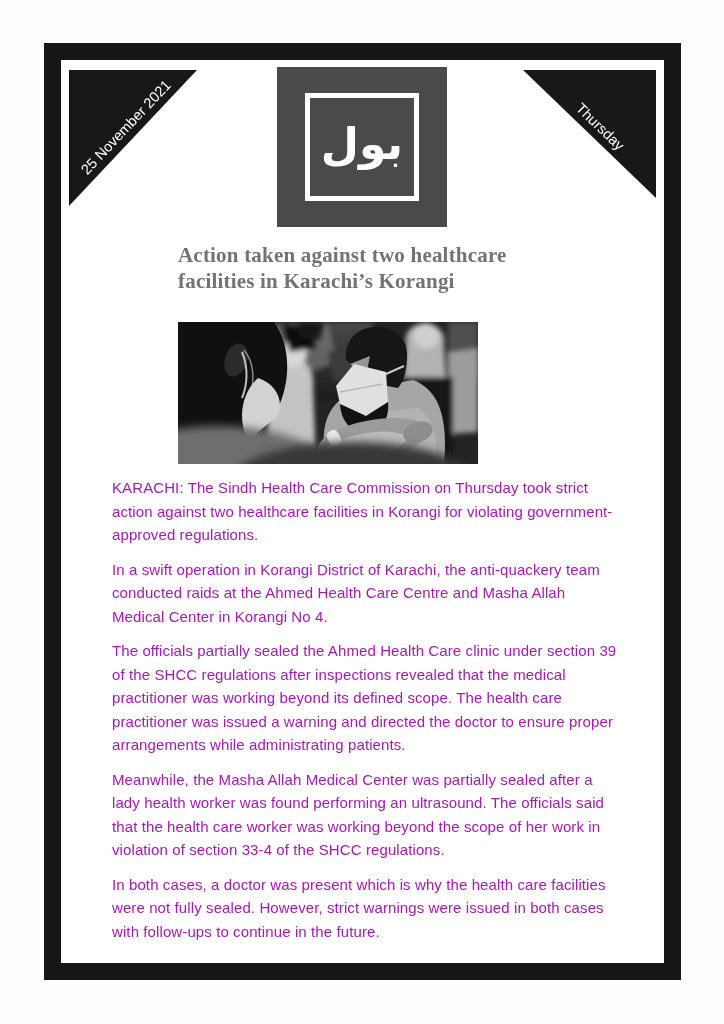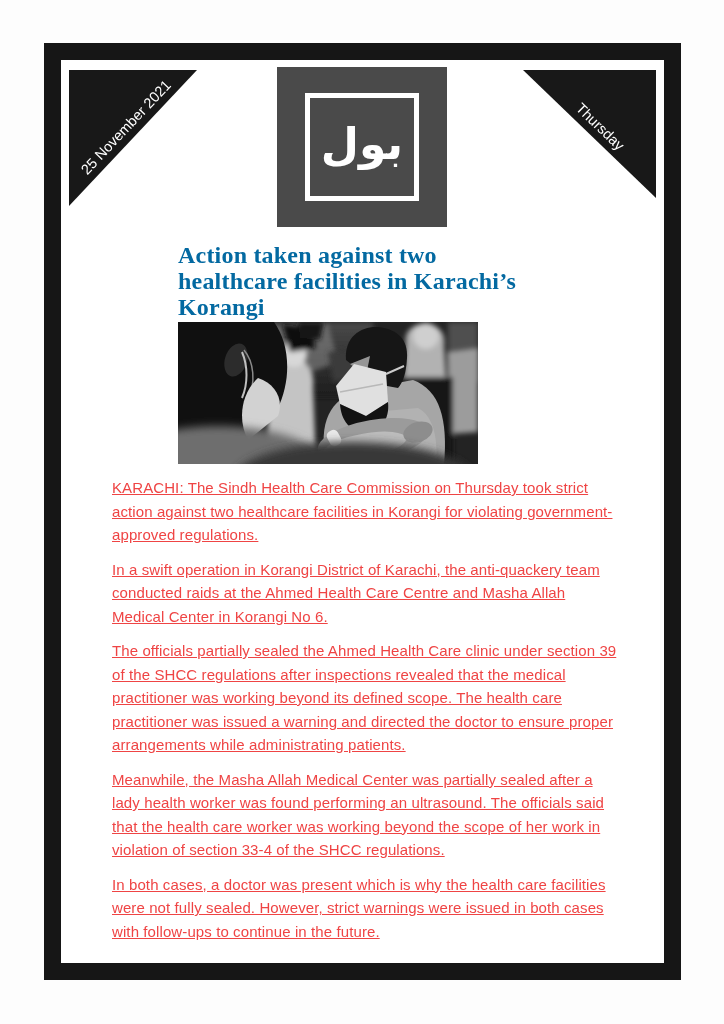--- a/index.html
+++ b/index.html
@@ -44,36 +44,35 @@
     font-family: "DejaVu Sans", sans-serif;
     direction: rtl;
     padding-bottom: 6px;
   }
   .headline {
     position: absolute; left: 117px; top: 182px;
     width: 345px;
     margin: 0;
     font-family: "Liberation Serif", "DejaVu Serif", serif;
     font-weight: bold;
-    font-size: 24px;
+    font-size: 21px;
     line-height: 26px;
-    color: #0369a1;
+    color: #737373;
     letter-spacing: 0.2px;
   }
   .photo {
     position: absolute; left: 117px; top: 262px;
     width: 300px; height: 142px;
     display: block;
     background: #222;
   }
   .body-copy {
     position: absolute; left: 51px; top: 416px;
     width: 507px;
-    color: #ef4444;
-    text-decoration: underline;
+    color: #a21caf;
   }
   .body-copy p {
     margin: 0 0 11px 0;
     font-size: 15px;
     line-height: 23.5px;
     letter-spacing: 0.1px;
   }
   .body-copy p:last-child { margin-bottom: 16px; }
 </style>
 </head>
@@ -154,19 +153,19 @@
       <path d="M64 30 C70 44 70 62 64 76" stroke="#c0c0c0" stroke-width="2" fill="none"></path>
       <path d="M66 28 C76 40 78 60 70 78" stroke="#8a8a8a" stroke-width="1.5" fill="none"></path>
       <path d="M80 56 C98 62 106 78 100 94 L70 118 C60 100 62 72 80 56 Z" fill="#d2d2d2"></path>
       <ellipse cx="40" cy="152" rx="115" ry="48" fill="#6e6e6e" filter="url(#b2)"></ellipse>
       <ellipse cx="175" cy="158" rx="120" ry="38" fill="#383838" filter="url(#b2)"></ellipse>
     </g>
   </svg>
 
   <div class="body-copy">
     <p>KARACHI: The Sindh Health Care Commission on Thursday took strict action against two healthcare facilities in Korangi for violating government-approved regulations.</p>
-    <p>In a swift operation in Korangi District of Karachi, the anti-quackery team conducted raids at the Ahmed Health Care Centre and Masha Allah Medical Center in Korangi No 6.</p>
+    <p>In a swift operation in Korangi District of Karachi, the anti-quackery team conducted raids at the Ahmed Health Care Centre and Masha Allah Medical Center in Korangi No 4.</p>
     <p>The officials partially sealed the Ahmed Health Care clinic under section 39 of the SHCC regulations after inspections revealed that the medical practitioner was working beyond its defined scope. The health care practitioner was issued a warning and directed the doctor to ensure proper arrangements while administrating patients.</p>
     <p>Meanwhile, the Masha Allah Medical Center was partially sealed after a lady health worker was found performing an ultrasound. The officials said that the health care worker was working beyond the scope of her work in violation of section 33-4 of the SHCC regulations.</p>
     <p>In both cases, a doctor was present which is why the health care facilities were not fully sealed. However, strict warnings were issued in both cases with follow-ups to continue in the future.</p>
   </div>
 
 </div>
 
 </body></html>

